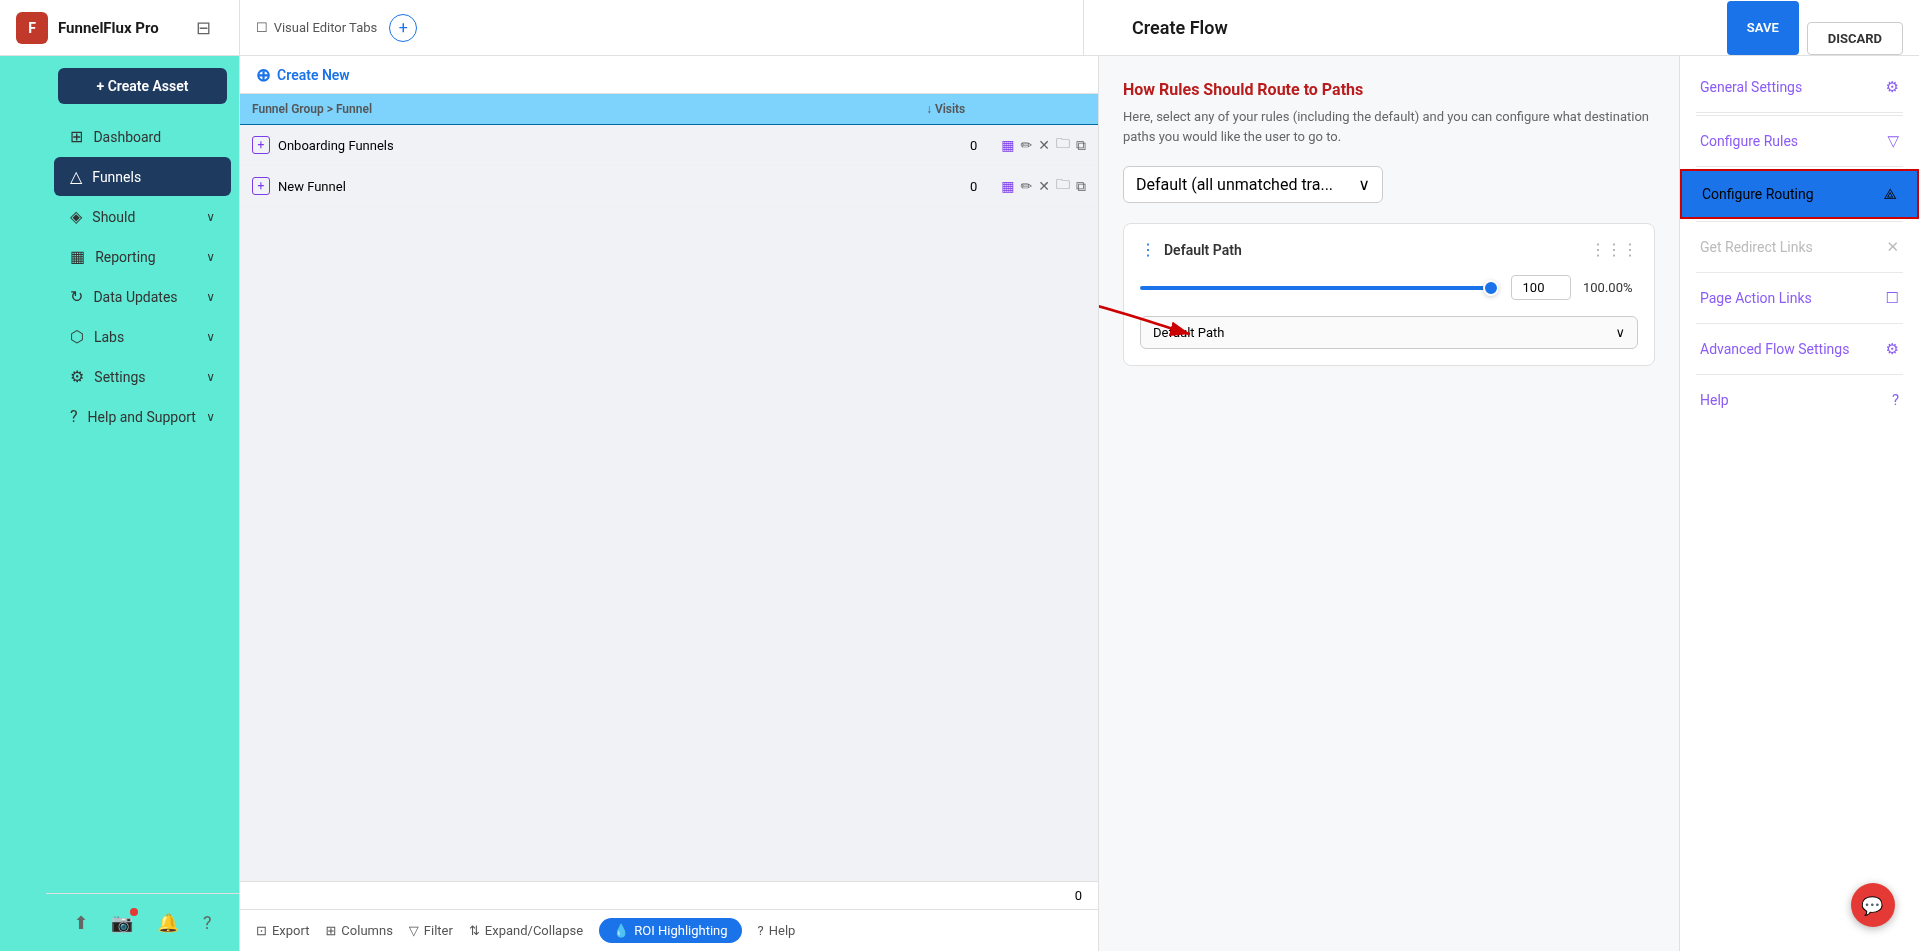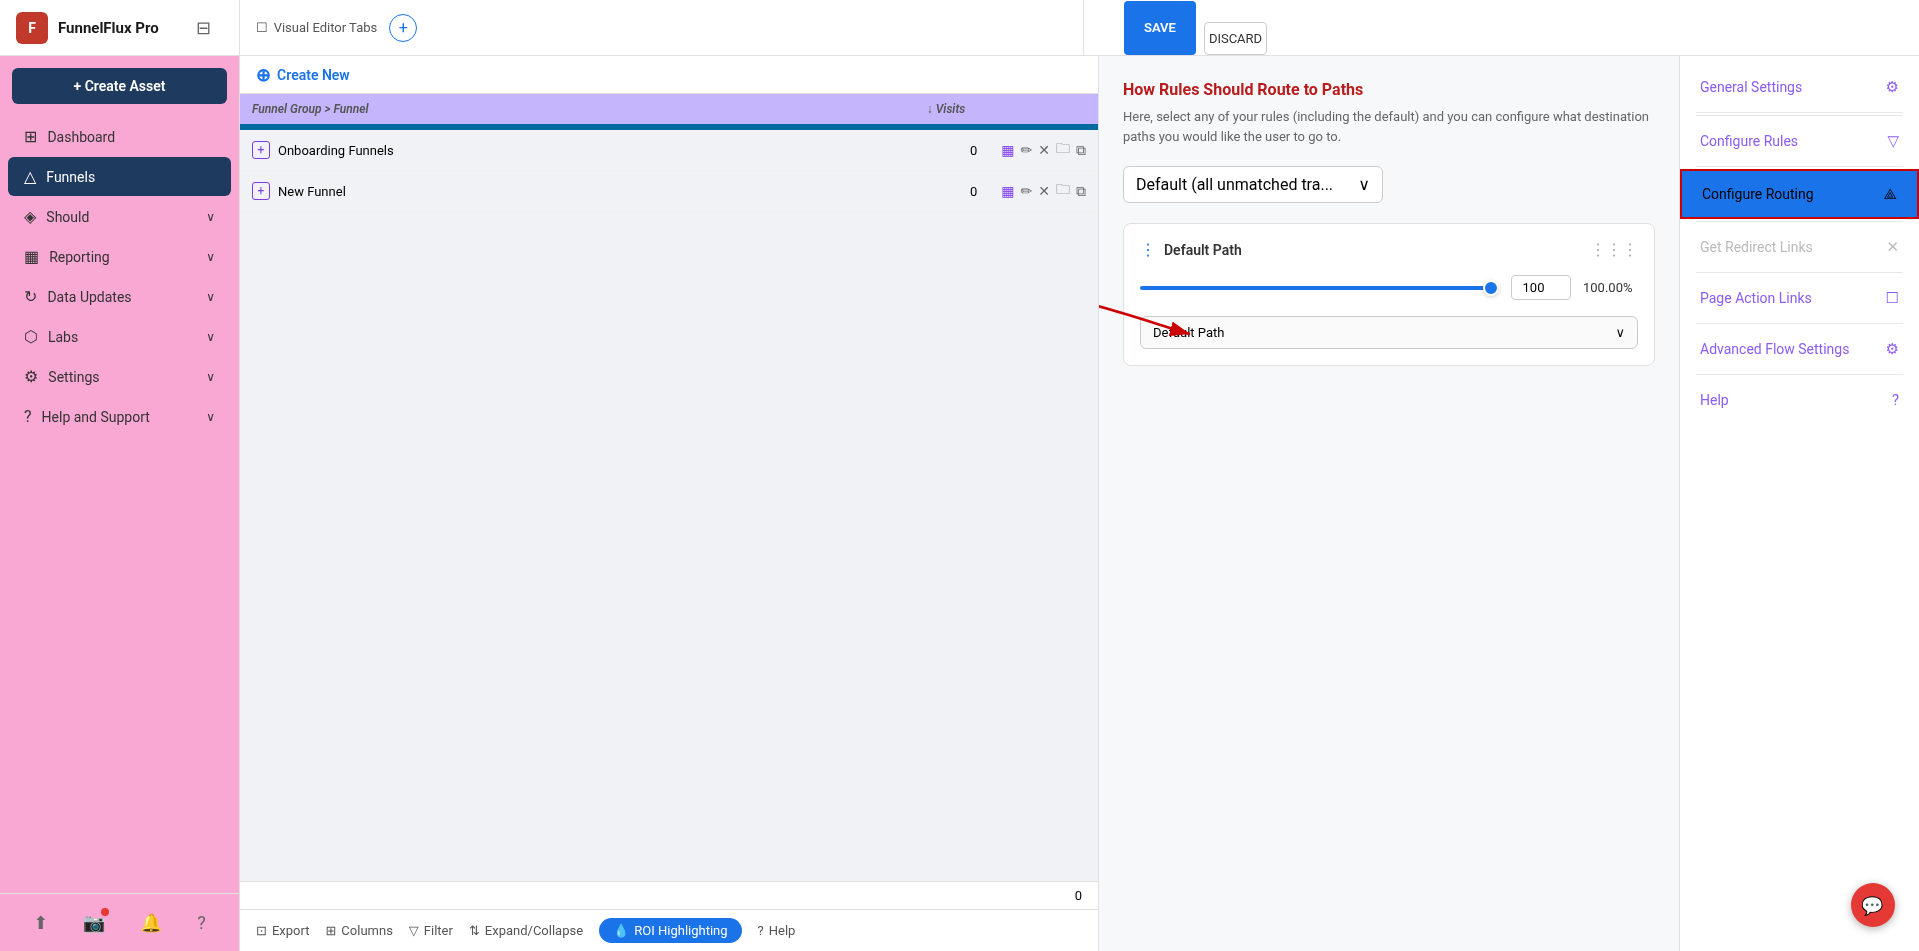--- a/index.html
+++ b/index.html
@@ -66,44 +66,45 @@
     .header-buttons {
       display: flex; gap: 8px; padding: 0 16px;
     }
     .btn-save {
       background: #1a73e8; color: white;
       border: none; padding: 8px 20px;
       border-radius: 4px; cursor: pointer; font-size: 13px; font-weight: 600;
     }
     .btn-discard {
       background: white; color: #333;
-      border: 1px solid #ccc; padding: 8px 4px;
-      border-radius: 4px; cursor: pointer; font-size: 13px; font-weight: 400; margin-top: 21px;
+      border: 1px solid #ccc; padding: 8px 20px;
+      border-radius: 4px; cursor: pointer; font-size: 13px; font-weight: 700; margin-top: 21px;
     }
     
     .collapse-icon {
       padding: 0 12px;
       color: #666; font-size: 18px; cursor: pointer;
     }
 
     
     .main-body {
       display: flex;
       flex: 1;
       overflow: hidden;
     }
 
     
     .sidebar {
       width: 240px;
-      background: #f9a8d4;
+      background: #5eead4;
       border-right: 1px solid #e0e0e0;
       display: flex;
       flex-direction: column;
       flex-shrink: 0;
+      padding-left: 46px;
     }
     .create-asset-btn {
       margin: 12px;
       background: #1e3a5f;
       color: white;
       border: none;
       border-radius: 6px;
       padding: 10px 0;
       font-size: 14px;
       font-weight: 600;
@@ -173,23 +174,22 @@
       background: none;
       padding: 0;
     }
     .table-area { flex: 1; overflow: auto; }
     .funnel-table {
       width: 100%;
       border-collapse: collapse;
       font-size: 13px;
     }
     .funnel-table thead tr {
-      background: #c4b5fd;
-      border-bottom: 6px solid #0369a1;
-      font-style: italic;
+      background: #7dd3fc;
+      border-bottom: 1px solid #0369a1;
     }
     .funnel-table th {
       padding: 8px 12px;
       text-align: left;
       font-weight: 600;
       color: #555;
       font-size: 12px;
     }
     .funnel-table td {
       padding: 8px 12px;
@@ -417,20 +417,21 @@
 
   <div class="header-middle">
     <div class="visual-editor-tabs">
       <span>☐</span>
       <span>Visual Editor Tabs</span>
     </div>
     <div class="add-tab-btn">+</div>
   </div>
 
   <div class="header-right" style="flex:1; display:flex; align-items:center; padding-left:24px;">
+    <span class="create-flow-title">Create Flow</span>
     <div class="header-buttons">
       <button class="btn-save">SAVE</button>
       <button class="btn-discard">DISCARD</button>
     </div>
   </div>
 </div>
 
 <div class="main-body">
 
   <div class="sidebar">

